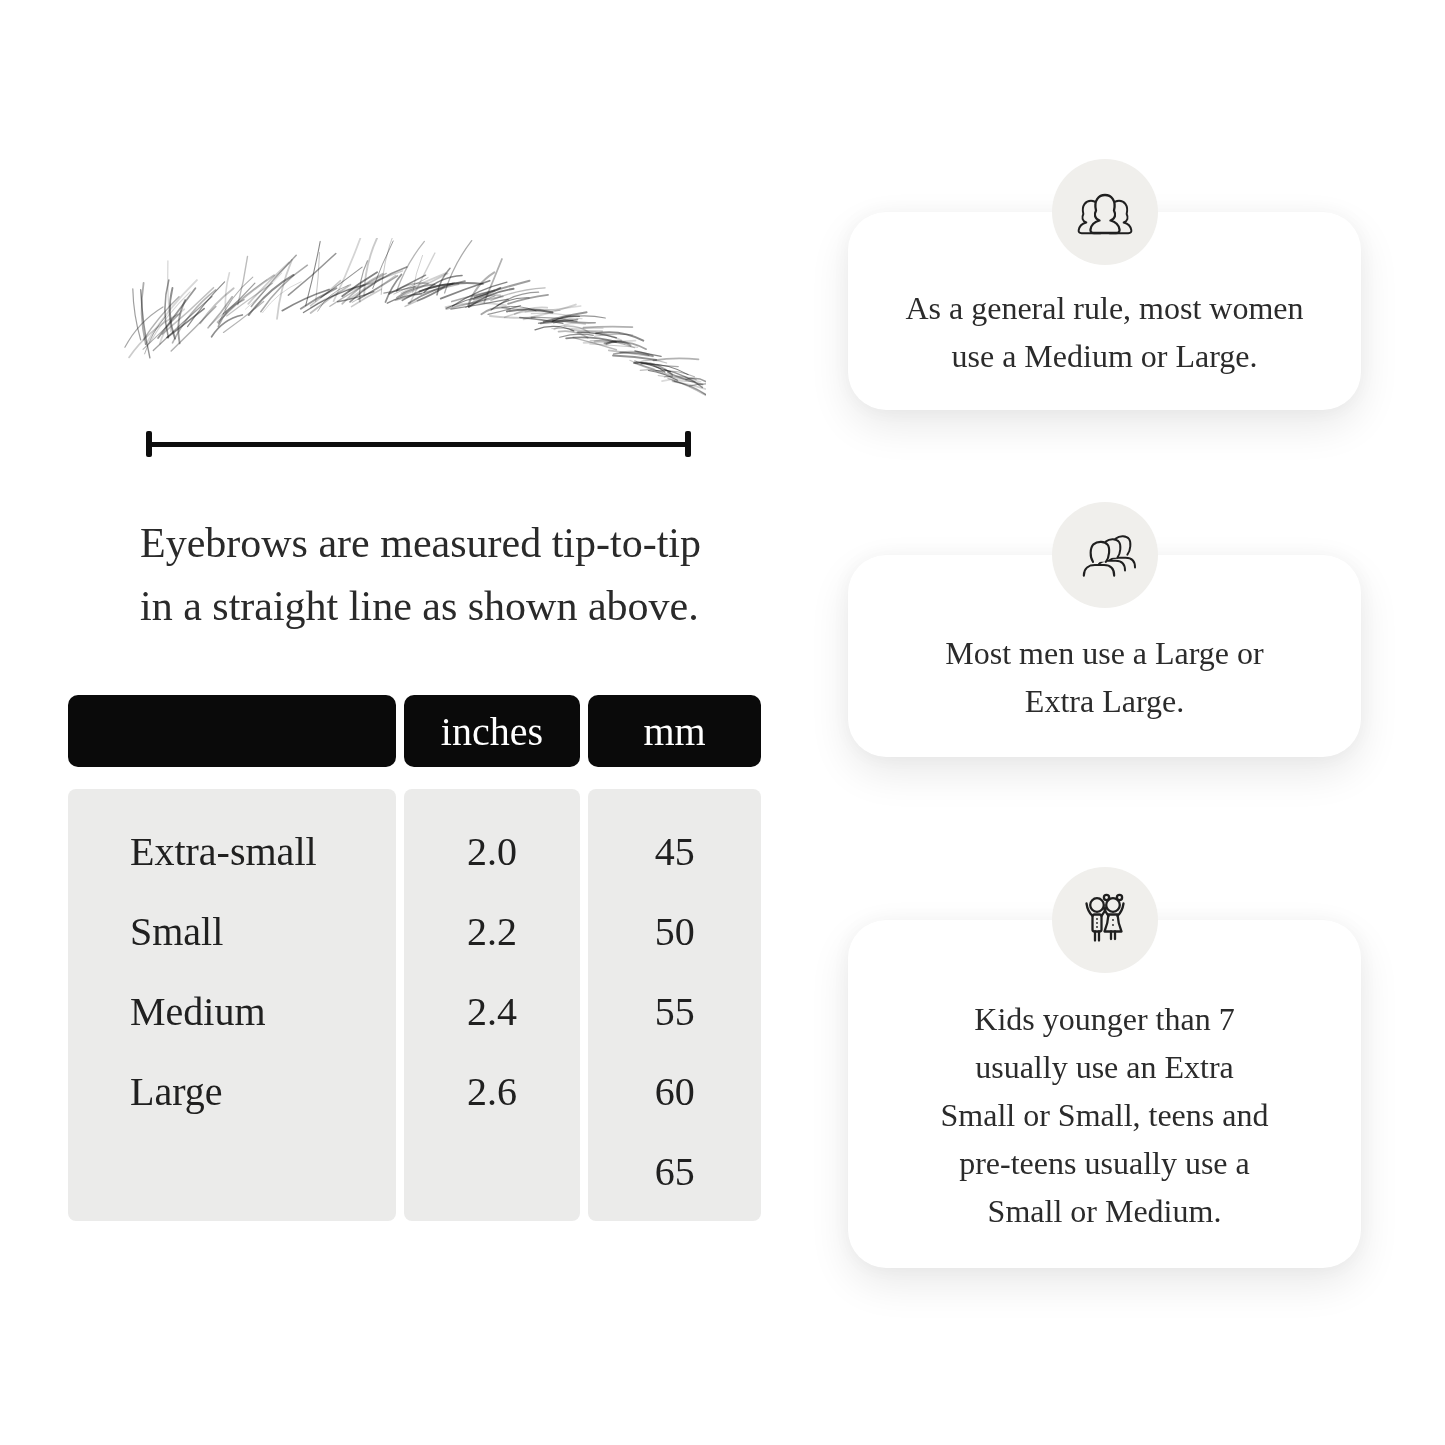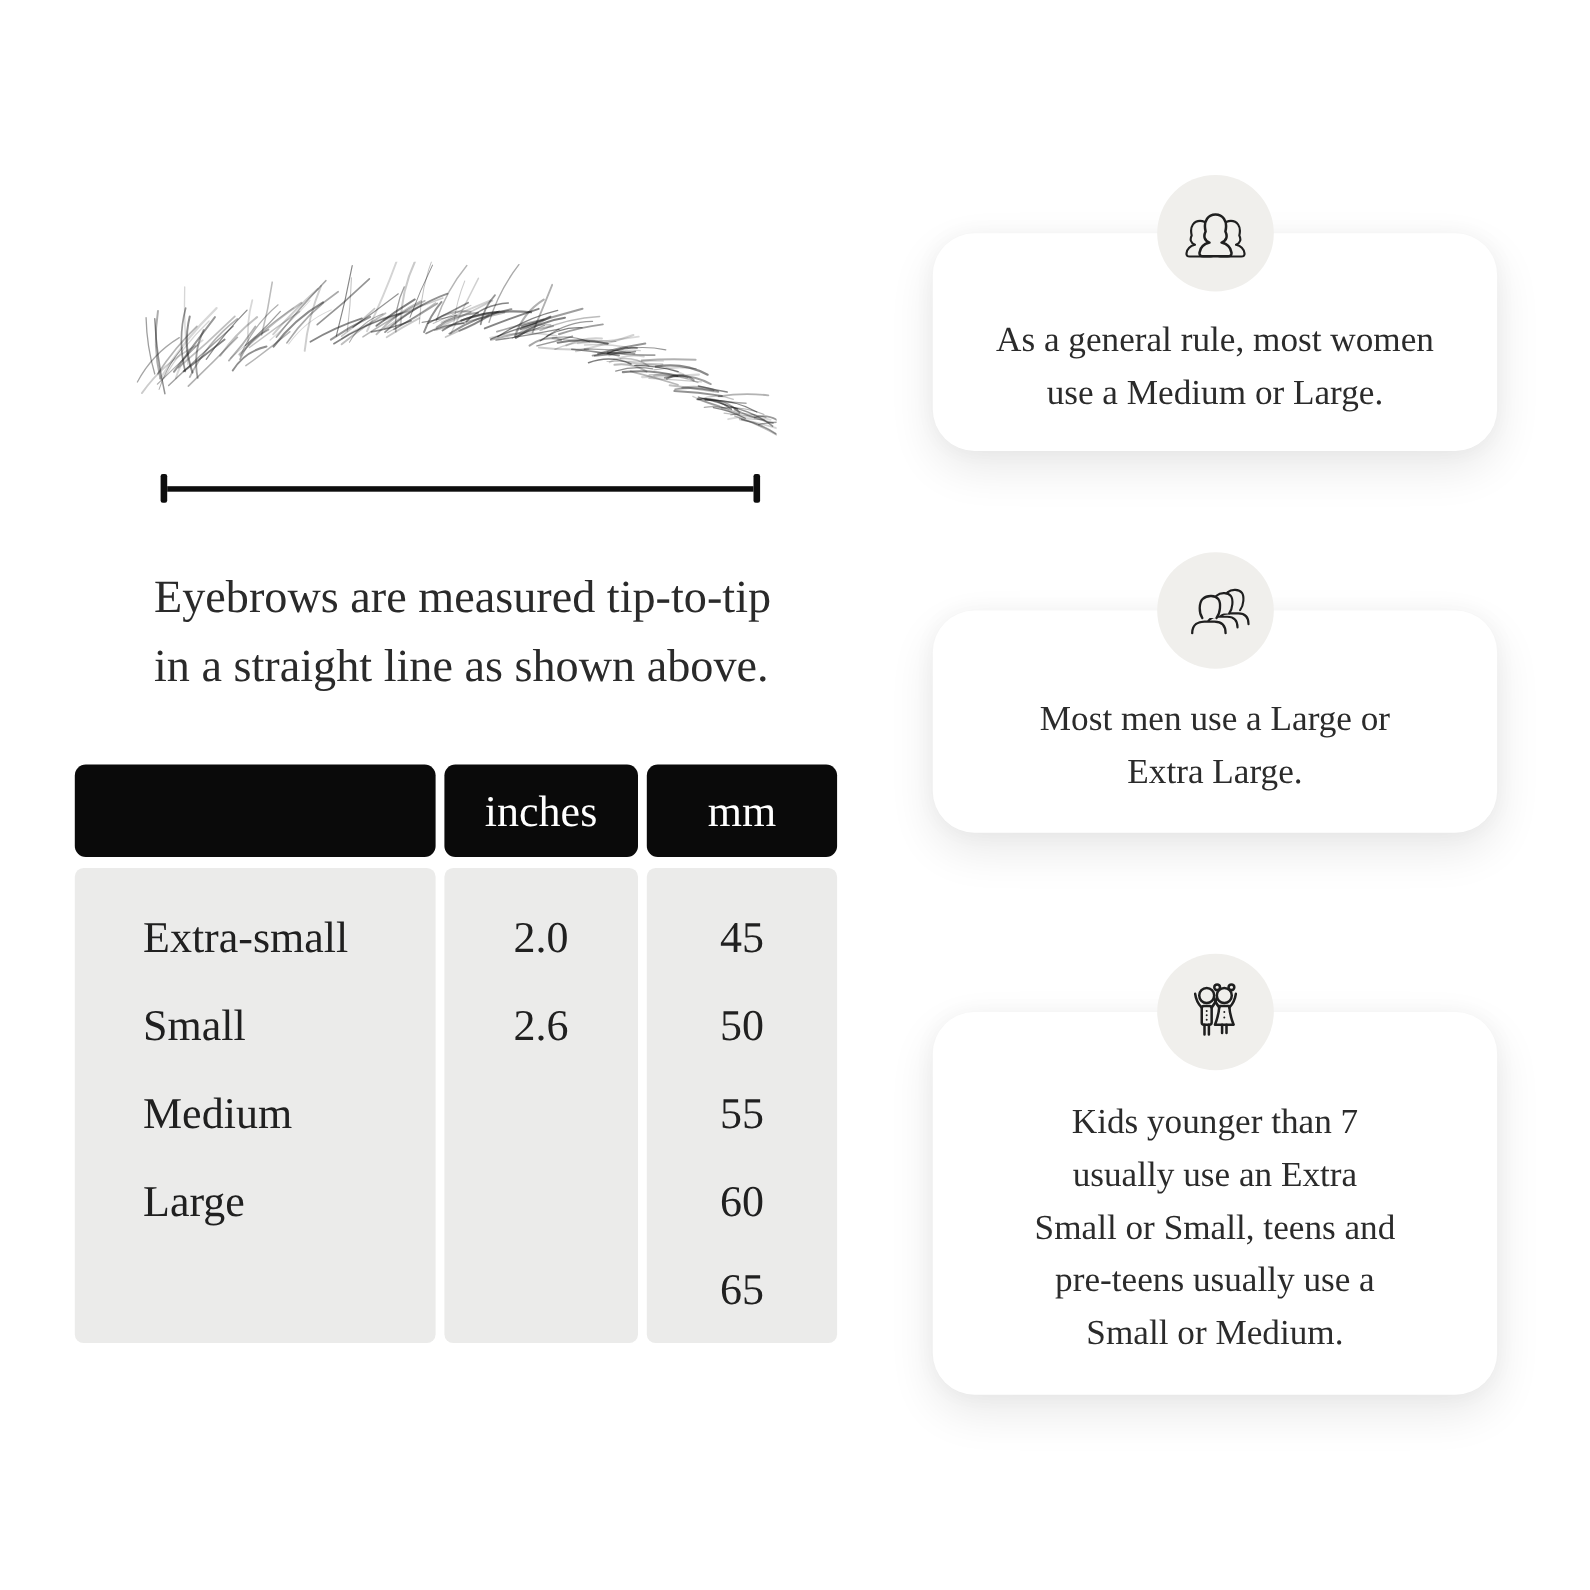--- a/index.html
+++ b/index.html
@@ -10,21 +10,21 @@
   
   .brow-svg{position:absolute;left:118px;top:238px;width:588px;height:160px;}
   .measure{position:absolute;left:146px;top:431px;width:545px;height:26px;display:flex;align-items:stretch;}
   .measure .tick{width:6px;background:#0d0d0d;border-radius:2px;}
   .measure .bar{flex:1;height:5px;margin:auto 0;background:#0d0d0d;}
   .caption{
     position:absolute;left:128px;top:500px;width:640px;margin:12px;
     font-size:42px;line-height:1.5;white-space:pre-line;color:#2a2a2a;
   }
   
-  .thead{position:absolute;left:68px;top:695px;width:693px;height:84px;display:flex;gap:8px;}
+  .thead{position:absolute;left:68px;top:695px;width:693px;height:72px;display:flex;gap:8px;}
   .th{
     background:#0a0a0a;border-radius:10px;color:#ffffff;font-size:40px;
     display:flex;align-items:center;justify-content:center;
   }
   .tbody{position:absolute;left:68px;top:789px;width:693px;height:432px;display:flex;gap:8px;}
   .tcol{background:#ebebea;border-radius:8px;padding-top:22px;box-sizing:border-box;}
   .w-size{width:328px;} .w-in{width:177px;} .w-mm{width:173px;}
   .cell{height:80px;display:flex;align-items:center;font-size:40px;color:#202020;}
   .tcol.labels .cell{padding-left:62px;}
   .tcol.nums .cell{justify-content:center;}
@@ -250,20 +250,22 @@
 
   <div class="tbody">
     <div class="tcol labels w-size">
       <div class="cell">Extra-small</div>
       <div class="cell">Small</div>
       <div class="cell">Medium</div>
       <div class="cell">Large</div>
     </div>
     <div class="tcol nums w-in">
       <div class="cell">2.0</div>
+      <div class="cell">2.2</div>
+      <div class="cell">2.4</div>
       <div class="cell">2.6</div>
     </div>
     <div class="tcol nums w-mm">
       <div class="cell">45</div>
       <div class="cell">50</div>
       <div class="cell">55</div>
       <div class="cell">60</div>
       <div class="cell">65</div>
     </div>
   </div>

